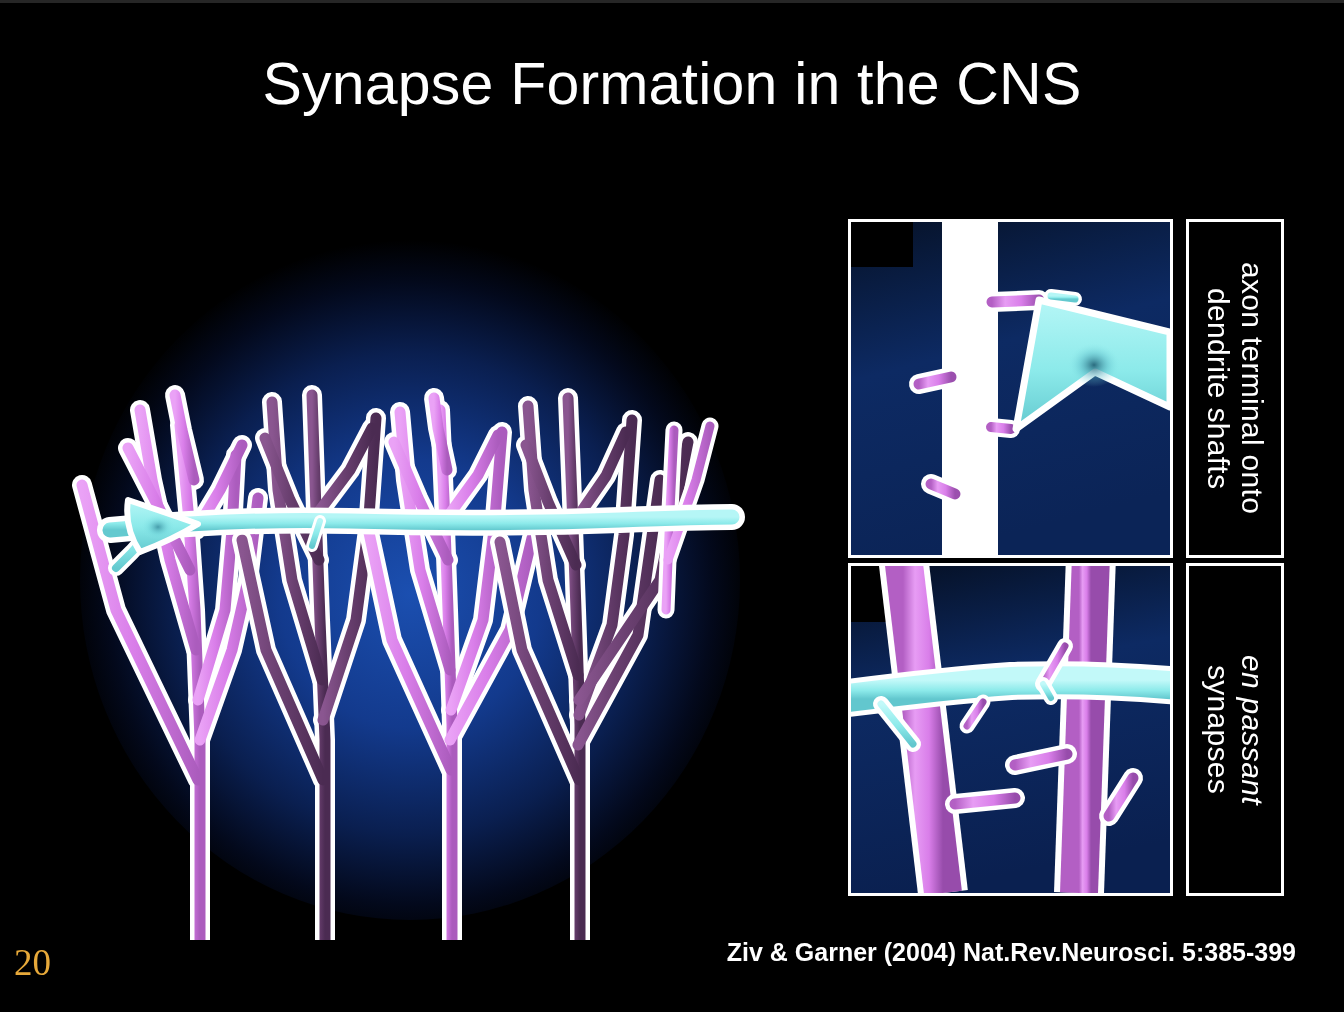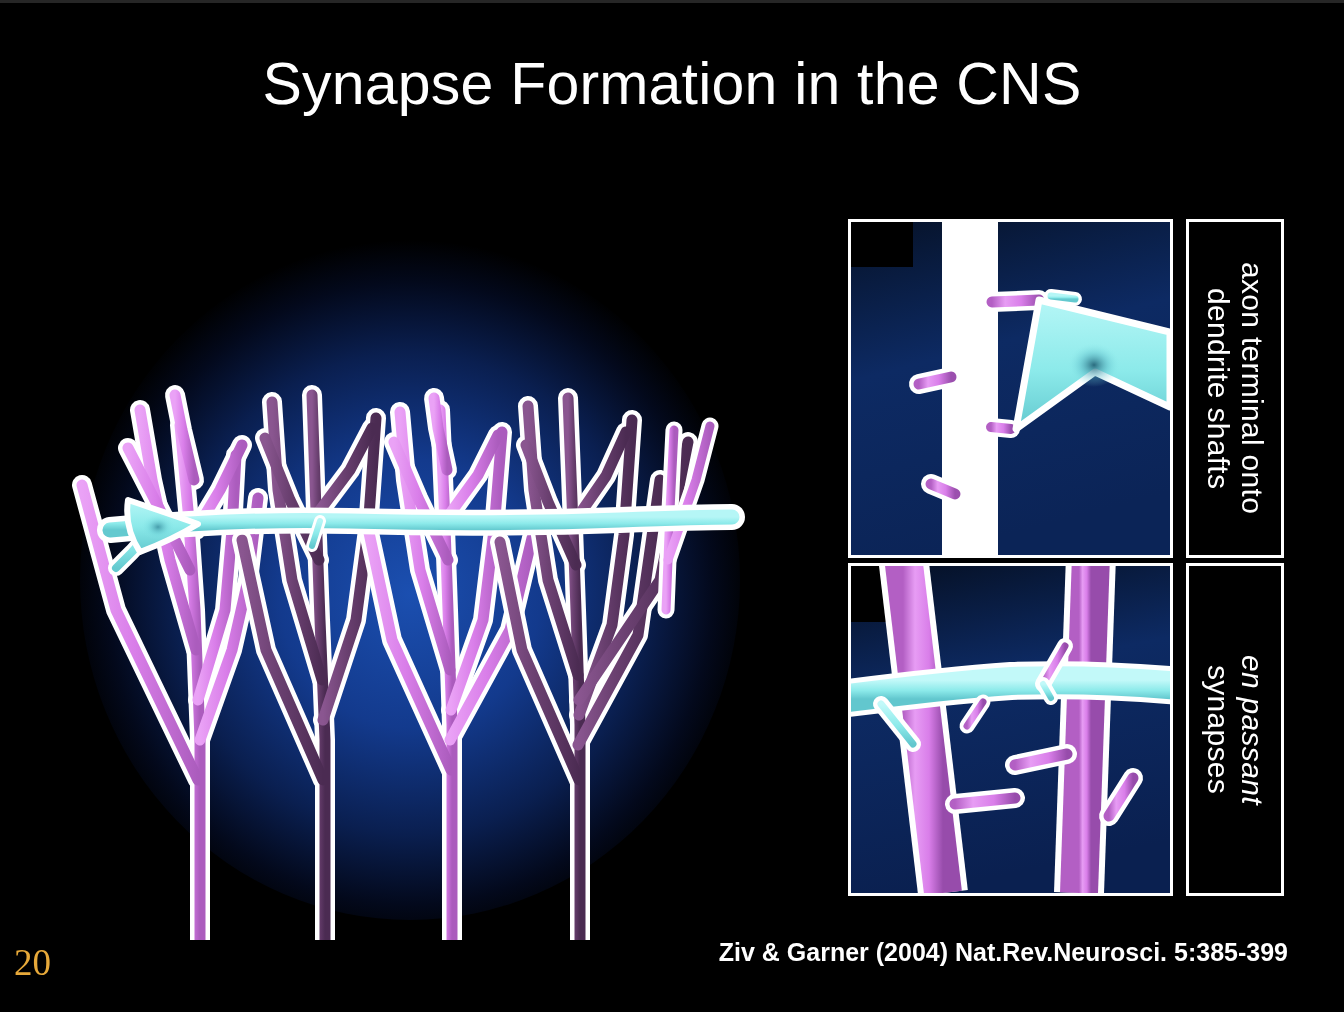--- a/index.html
+++ b/index.html
@@ -92,21 +92,21 @@
   
   .vlabel.cw {
     transform: none;
   }
   .vlabel.italic-first .em {
     font-style: italic;
   }
 
   #citation {
     position: absolute;
-    left: 4px;
+    left: 12px;
     top: 938px;
     width: 1284px;
     text-align: right;
     color: #ffffff;
     font-size: 25px;
     font-weight: 700;
     white-space: nowrap;
   }
 
   #page-number {

